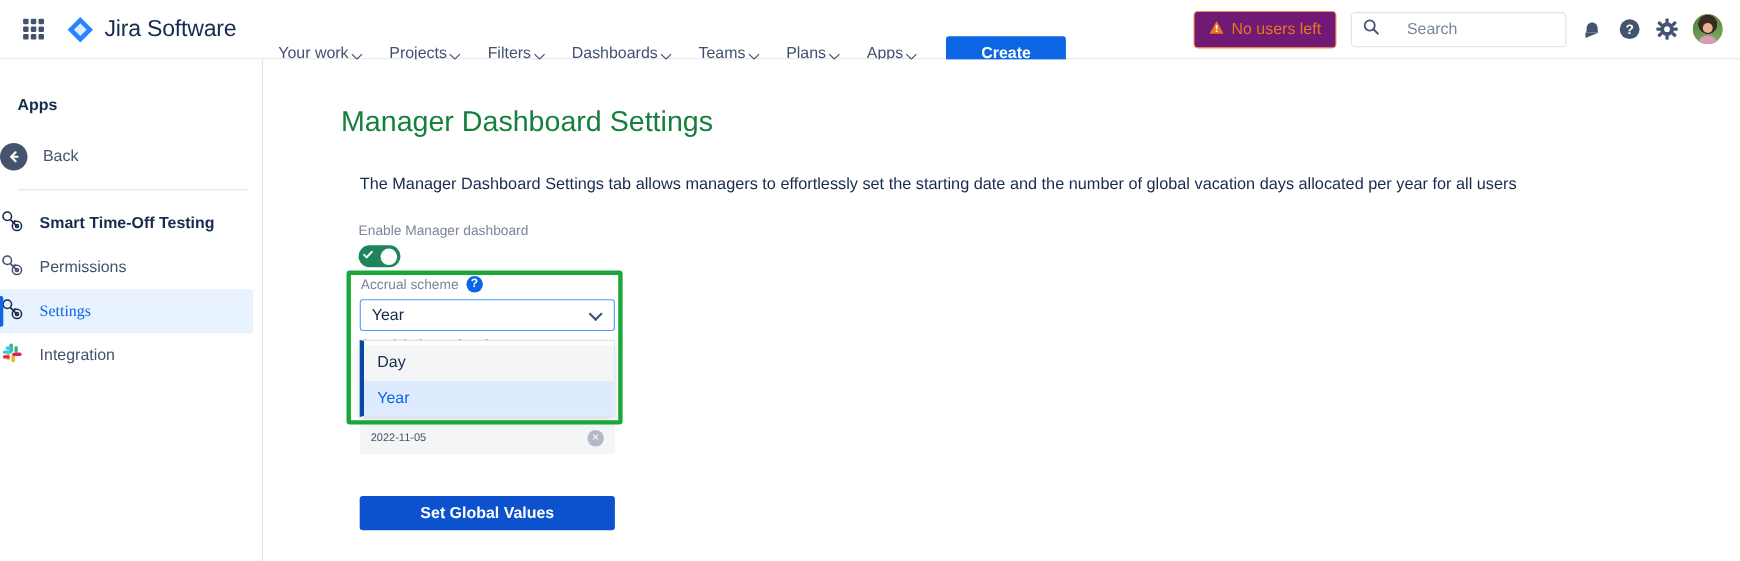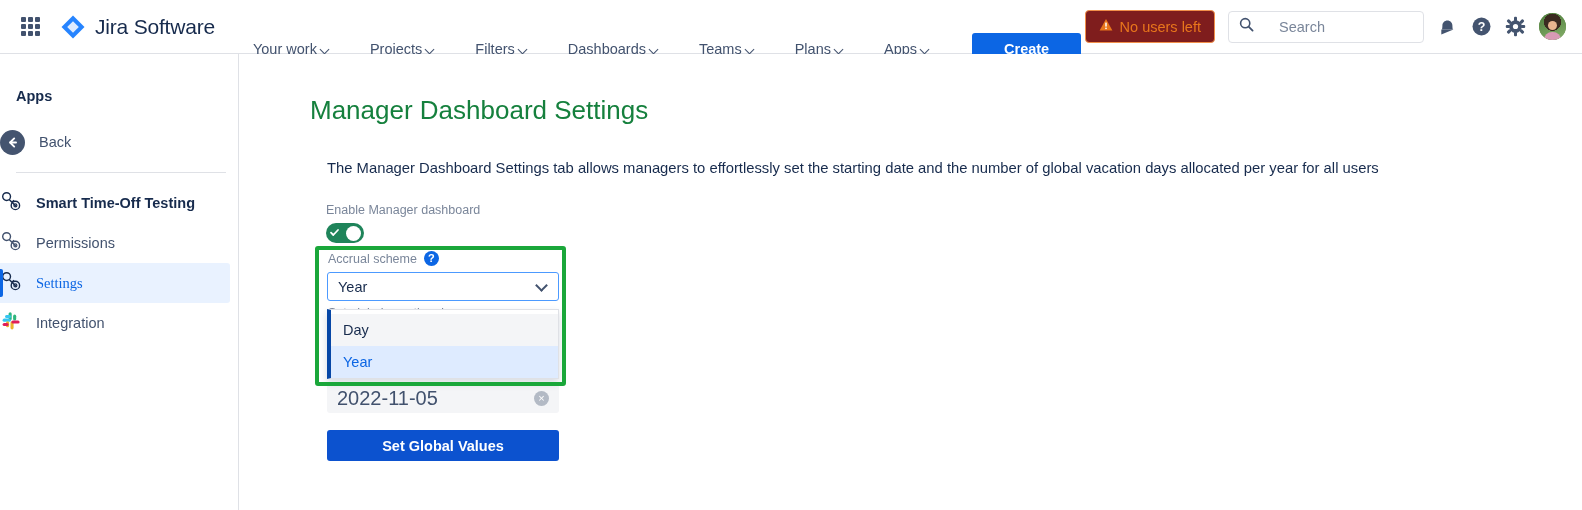--- a/index.html
+++ b/index.html
@@ -25,21 +25,21 @@
     gap: 2px; align-content: center; justify-content: center;
     cursor: pointer;
   }
   .apps-grid i { display: block; width: 5px; height: 5px; background: #42526e; border-radius: 1px; }
   .brand { display: flex; align-items: center; margin-left: 18px; cursor: pointer; }
   .brand-mark { width: 26px; height: 26px; position: relative; }
   .brand-name {
     margin-left: 9px; font-size: 21px; color: #172b4d;
     letter-spacing: -0.2px;
   }
-  .nav-links { display: flex; align-items: center; margin-left: 28px; gap: 20px; margin-top: 45px; }
+  .nav-links { display: flex; align-items: center; margin-left: 28px; gap: 4px; margin-top: 45px; }
   .nav-link {
     display: flex; align-items: center; gap: 4px;
     padding: 7px 10px; font-size: 14.5px; color: #42526e;
     border-radius: 3px; cursor: pointer; white-space: nowrap;
   }
   .caret { width: 9px; height: 9px; position: relative; display: inline-block; }
   .caret::after {
     content: ""; position: absolute; left: 0; top: 1px;
     width: 6px; height: 6px;
     border-right: 1.6px solid #42526e; border-bottom: 1.6px solid #42526e;
@@ -52,21 +52,21 @@
     cursor: pointer; font-family: inherit;
   }
   .topnav-right {
     margin-left: auto; display: flex; align-items: center;
     gap: 13px; margin-right: 16px;
   }
   .users-badge {
     display: flex; align-items: center; gap: 7px;
     border: 1.6px solid #f2904a; border-radius: 4px;
     padding: 7px 13px; color: #e8761c; font-size: 14.5px;
-    background: #7f1d1d; cursor: pointer; white-space: nowrap;
+    background: #701a75; cursor: pointer; white-space: nowrap;
   }
   .search-box {
     display: flex; align-items: center; gap: 25px;
     width: 196px; height: 32px;
     border: 1.4px solid #dfe1e6; border-radius: 4px;
     padding: 0 10px; background: #fff; cursor: text;
   }
   .search-text { font-size: 14.5px; color: #7a869a; }
   .icon-btn { cursor: pointer; display: flex; align-items: center; justify-content: center; }
   .avatar {
@@ -194,30 +194,30 @@
   }
   .dd-item.hover { background: #f4f5f7; color: #172b4d; }
   .dd-item.selected { background: #deebff; color: #0c66e4; }
 
   .date-input {
     position: absolute; left: 87px; top: 330px;
     width: 232px; height: 29px; background: #f4f5f7;
     border-radius: 3px; display: flex; align-items: center;
     padding: 0 10px; cursor: text; z-index: 10;
   }
-  .date-value { font-size: 20px; color: #42526e; flex: 1; }
+  .date-value { font-size: 10px; color: #42526e; flex: 1; }
   .clear-x {
     width: 15px; height: 15px; border-radius: 50%;
     background: #b3bac5; color: #fff; font-size: 11px;
     display: flex; align-items: center; justify-content: center;
     cursor: pointer; line-height: 1; font-family: "Liberation Sans", sans-serif;
   }
 
   .submit-btn {
-    position: absolute; left: 87px; top: 376px;
+    position: absolute; left: 87px; top: 397px;
     width: 232px; height: 31px;
     background: #0c52cf; color: #fff; border: none;
     border-radius: 3px; font-size: 14.5px; font-weight: bold;
     cursor: pointer; font-family: inherit;
   }
 </style>
 </head>
 <body>
 
 <div class="topnav">

